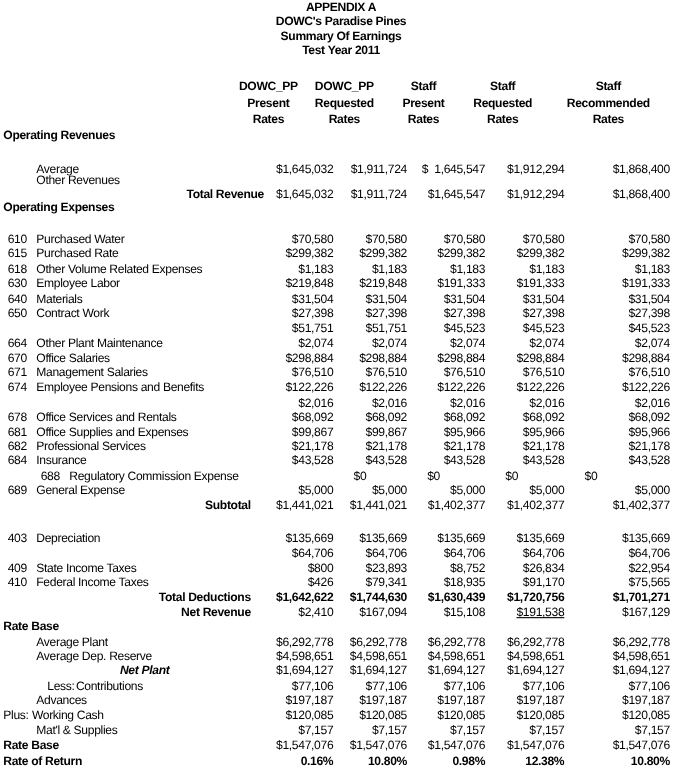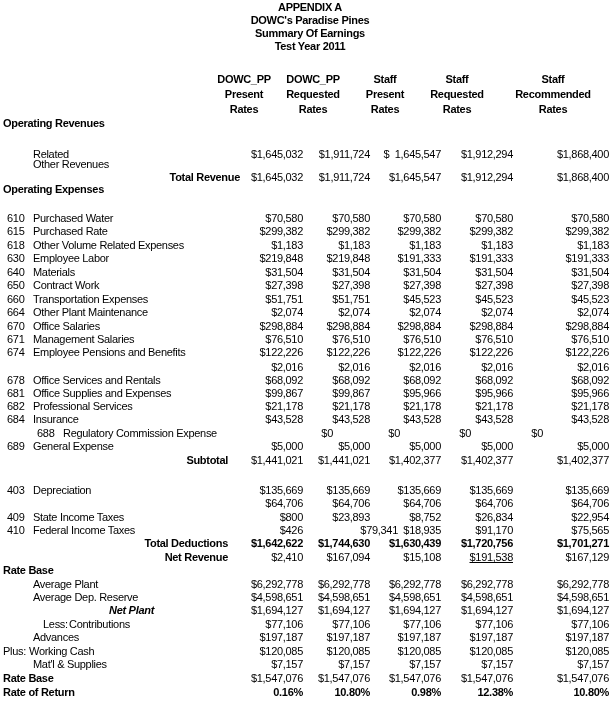--- a/index.html
+++ b/index.html
@@ -57,21 +57,21 @@
     <div class="row b" style="top: 117px;">
       <span class="lbl" style="left: 3px;">Operating Revenues</span>
     </div>
     <div class="row b" style="top: 183px; text-decoration: underline;">
       <span class="lbl" style="left: 3px;">Operating Expenses</span>
     </div>
     <div class="row b" style="top: 564px;">
       <span class="lbl" style="left: 3px;">Rate Base</span>
     </div>
     <div class="row" style="top: 148px;">
-      <span class="lbl" style="left: 33px;"><span>Related</span></span>
+      <span class="lbl" style="left: 33px;"><span>Average</span></span>
       <span class="num" style="left: 213px;">$1,645,032</span>
       <span class="num" style="left: 280px;">$1,911,724</span>
       <span class="num" style="left: 351px;">$  1,645,547</span>
       <span class="num" style="left: 423px;">$1,912,294</span>
       <span class="num" style="left: 519px;">$1,868,400</span>
     </div>
     <div class="row" style="top: 158px;">
       <span class="lbl" style="left: 33px;"><span>Other Revenues</span></span>
       <span class="num" style="left: 213px;"></span>
       <span class="num" style="left: 280px;"></span>
@@ -129,21 +129,20 @@
     </div>
     <div class="row" style="top: 279px;">
       <span class="lbl" style="left: 7px;"><span style="display: inline-block; width: 26px;">650</span><span>Contract Work</span></span>
       <span class="num" style="left: 213px;">$27,398</span>
       <span class="num" style="left: 280px;">$27,398</span>
       <span class="num" style="left: 351px;">$27,398</span>
       <span class="num" style="left: 423px;">$27,398</span>
       <span class="num" style="left: 519px;">$27,398</span>
     </div>
     <div class="row" style="top: 293px;">
-      <span class="lbl" style="left: 7px;"><span style="display: inline-block; width: 26px;">660</span><span>Transportation Expenses</span></span>
       <span class="num" style="left: 213px;">$51,751</span>
       <span class="num" style="left: 280px;">$51,751</span>
       <span class="num" style="left: 351px;">$45,523</span>
       <span class="num" style="left: 423px;">$45,523</span>
       <span class="num" style="left: 519px;">$45,523</span>
     </div>
     <div class="row" style="top: 306px;">
       <span class="lbl" style="left: 7px;"><span style="display: inline-block; width: 26px;">664</span><span>Other Plant Maintenance</span></span>
       <span class="num" style="left: 213px;">$2,074</span>
       <span class="num" style="left: 280px;">$2,074</span>
@@ -257,21 +256,21 @@
       <span class="lbl" style="left: 7px;"><span style="display: inline-block; width: 26px;">409</span><span>State Income Taxes</span></span>
       <span class="num" style="left: 213px;">$800</span>
       <span class="num" style="left: 280px;">$23,893</span>
       <span class="num" style="left: 351px;">$8,752</span>
       <span class="num" style="left: 423px;">$26,834</span>
       <span class="num" style="left: 519px;">$22,954</span>
     </div>
     <div class="row" style="top: 524px;">
       <span class="lbl" style="left: 7px;"><span style="display: inline-block; width: 26px;">410</span><span>Federal Income Taxes</span></span>
       <span class="num" style="left: 213px;">$426</span>
-      <span class="num" style="left: 292px; padding-left: 16px;">$79,341</span>
+      <span class="num" style="left: 280px;">$79,341</span>
       <span class="num" style="left: 351px;">$18,935</span>
       <span class="num" style="left: 423px;">$91,170</span>
       <span class="num" style="left: 519px;">$75,565</span>
     </div>
     <div class="row" style="top: 537px;">
       <span class="lbl b" style="right: 387px; text-align: right;"><span>Total Deductions</span></span>
       <span class="num b" style="left: 213px;">$1,642,622</span>
       <span class="num b" style="left: 280px;">$1,744,630</span>
       <span class="num b" style="left: 351px;">$1,630,439</span>
       <span class="num b" style="left: 423px;">$1,720,756</span>

